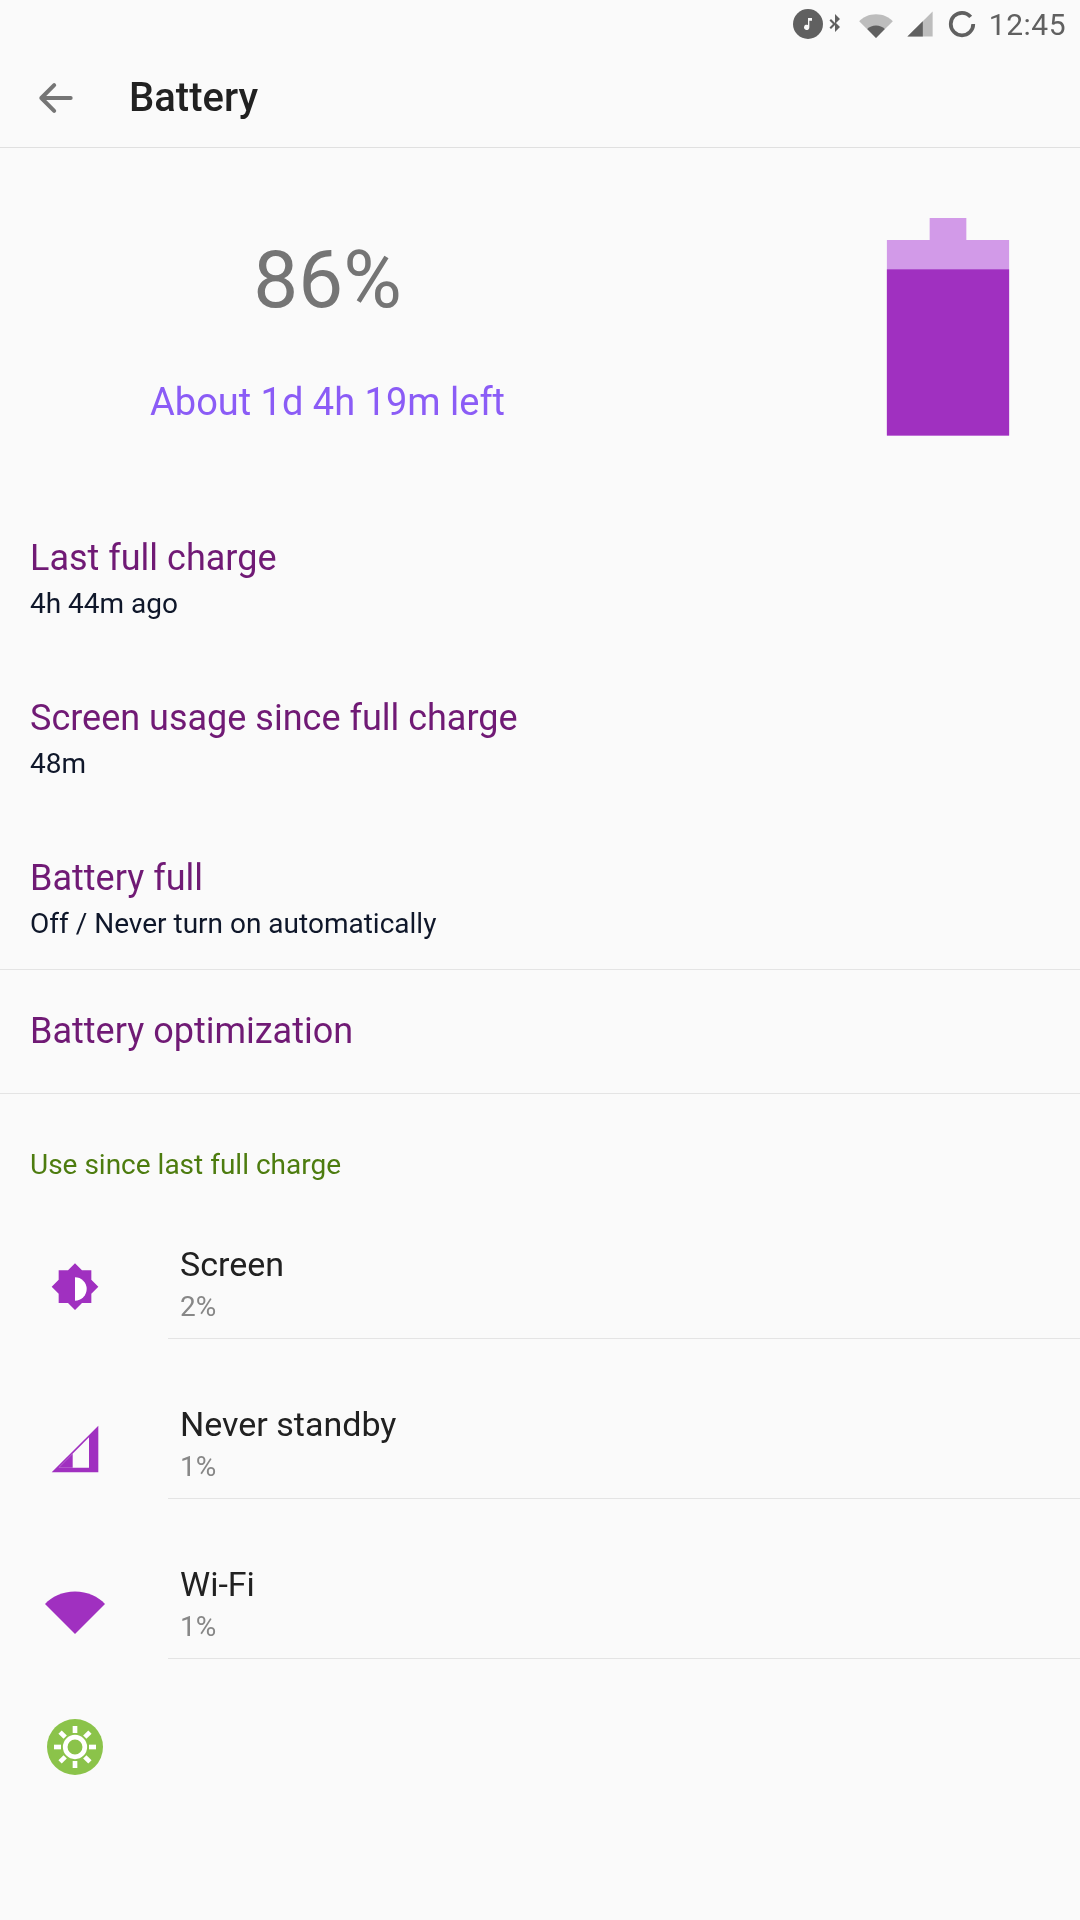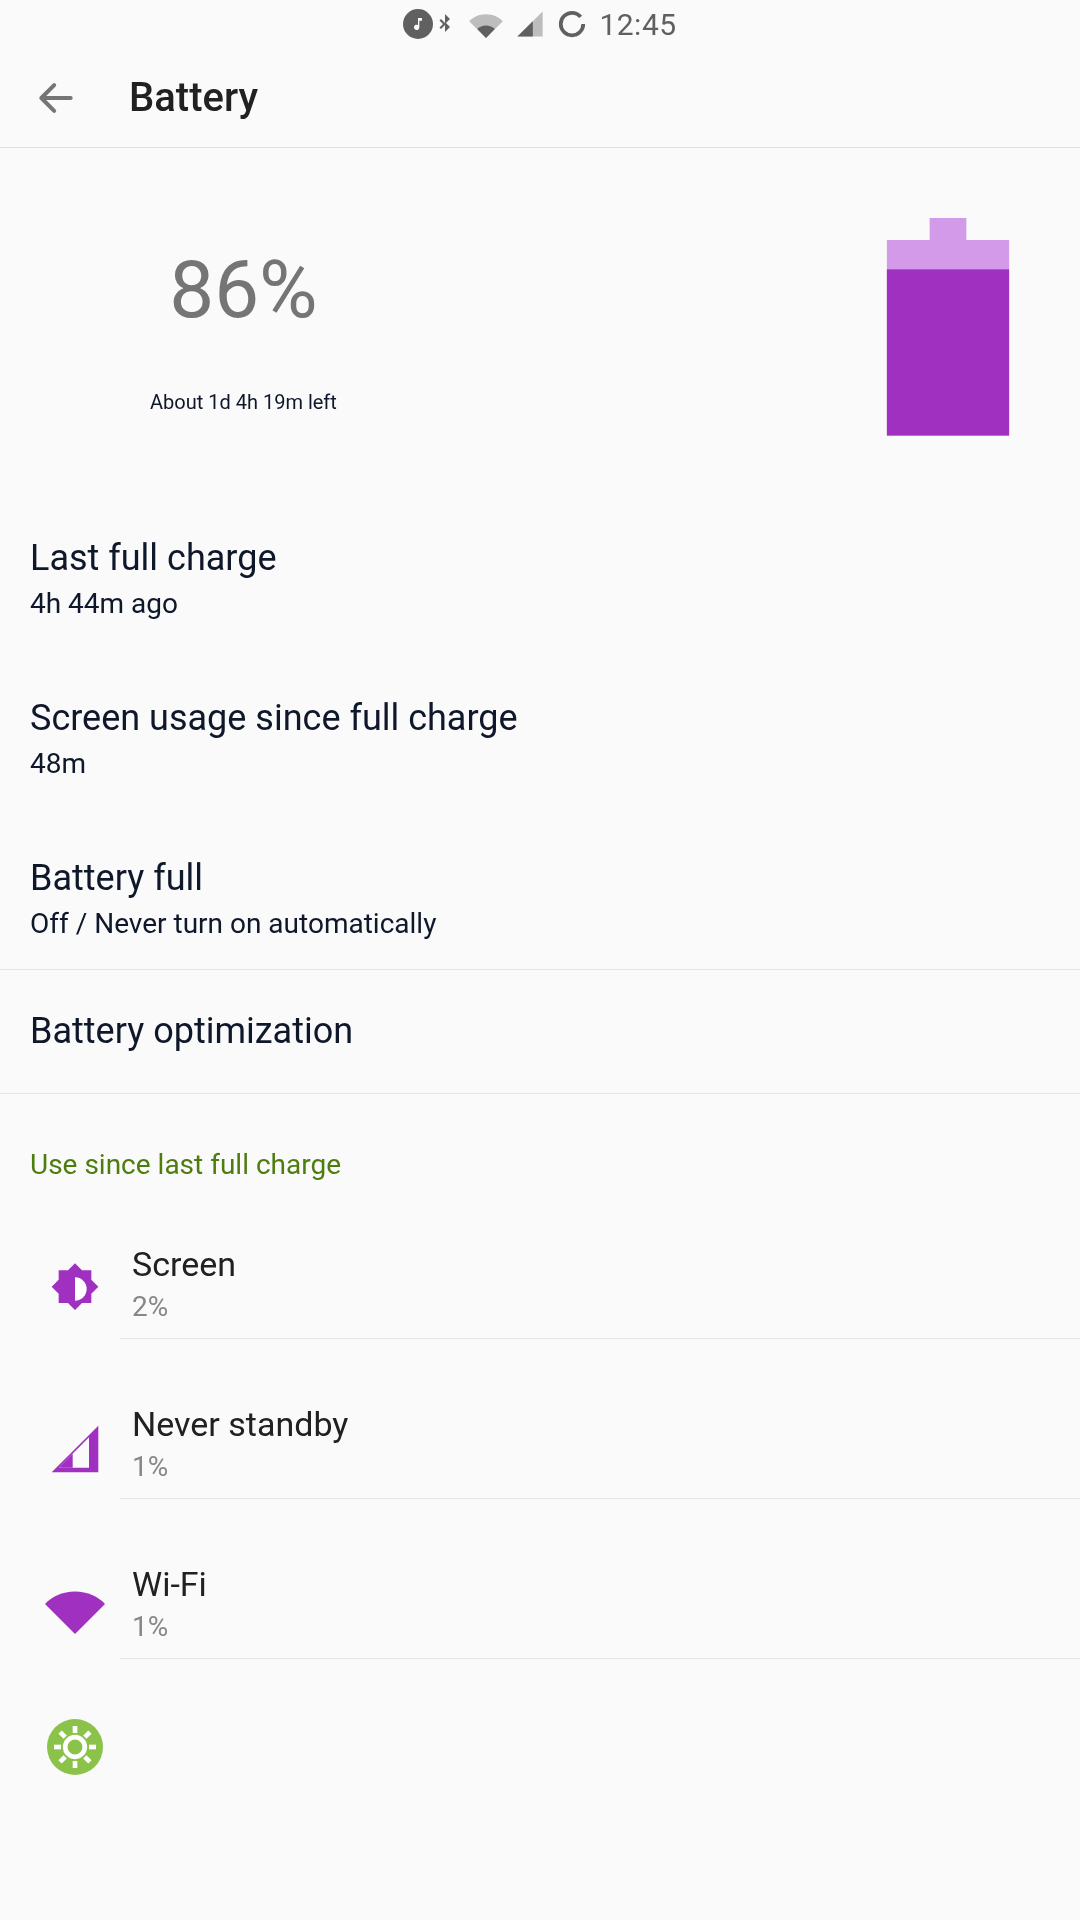--- a/index.html
+++ b/index.html
@@ -1,50 +1,50 @@
 <!DOCTYPE html>
 <html><head>
 <meta charset="utf-8">
 <style>
   * { margin:0; padding:0; box-sizing:border-box; }
   html,body { width:1080px; height:1920px; font-family:Roboto,"Helvetica Neue",Arial,sans-serif; background:#fafafa; color:#212121; overflow:hidden; }
   
-  .status-bar { height:48px; display:flex; align-items:center; justify-content:center; padding:0 14px; font-size:28px; color:#606060; }
+  .status-bar { height:48px; display:flex; align-items:center; justify-content:flex-end; padding:0 14px; font-size:28px; color:#606060; }
   .status-left, .status-right { display:flex; align-items:center; gap:12px; }
   .status-right svg { display:block; }
   .clock { font-size:30px; letter-spacing:0.5px; }
   .music-badge { width:30px; height:30px; border-radius:50%; background:#606060; display:flex; align-items:center; justify-content:center; }
   .music-badge svg { display:block; }
 
   
   .app-bar { height:100px; display:flex; align-items:center; padding:0 24px; border-bottom:1px solid #e0e0e0; }
   .back-btn { width:64px; height:64px; display:flex; align-items:center; justify-content:center; }
   .app-title { font-size:40px; font-weight:500; margin-left:41px; }
 
   .content { padding:0; }
 
   
   .hero { display:flex; align-items:center; justify-content:space-between; padding:70px 52px 70px 150px; border-bottom:1px solid transparent; }
   .hero-text { text-align:center; }
   .percent { font-size:80px; color:#757575; font-weight:400; }
-  .remaining { font-size:20px; color:#0f172a; margin-top:53px; }
+  .remaining { font-size:38px; color:#8b5cf6; margin-top:53px; }
   .battery-wrap { width:160px; height:220px; position:relative; }
   .battery-svg { display:block; }
 
   
   .row { padding:28px 30px; border-bottom:1px solid transparent; }
-  .row .title { font-size:36px; color:#0f172a; }
+  .row .title { font-size:36px; color:#701a75; }
   .row .sub   { font-size:28px; color:#0f172a; margin-top:8px; }
   .section-divider { height:1px; background:#e4e4e4; width:100%; }
   .big-gap { height:20px; }
 
   .section-header { font-size:28px; color:#4d7c0f; padding:54px 30px 28px 30px; font-weight:400; }
 
   
-  .usage-row { display:flex; align-items:center; padding:30px 0 30px 30px; }
+  .usage-row { display:flex; align-items:center; padding:30px 0 30px 30px;gap:48px; }
   .usage-icon { width:90px; display:flex; align-items:center; justify-content:center; color:#a030c0; }
   .usage-body { flex:1; padding-left:12px; padding-bottom:10px; border-bottom:1px solid #e4e4e4; min-height:100px; display:flex; flex-direction:column; justify-content:center; }
   .usage-body.noborder { border-bottom:none; }
   .usage-title { font-size:34px; color:#212121; }
   .usage-sub { font-size:28px; color:#878787; margin-top:6px; }
 </style>
 </head>
 <body>
 
 <div class="status-bar">

